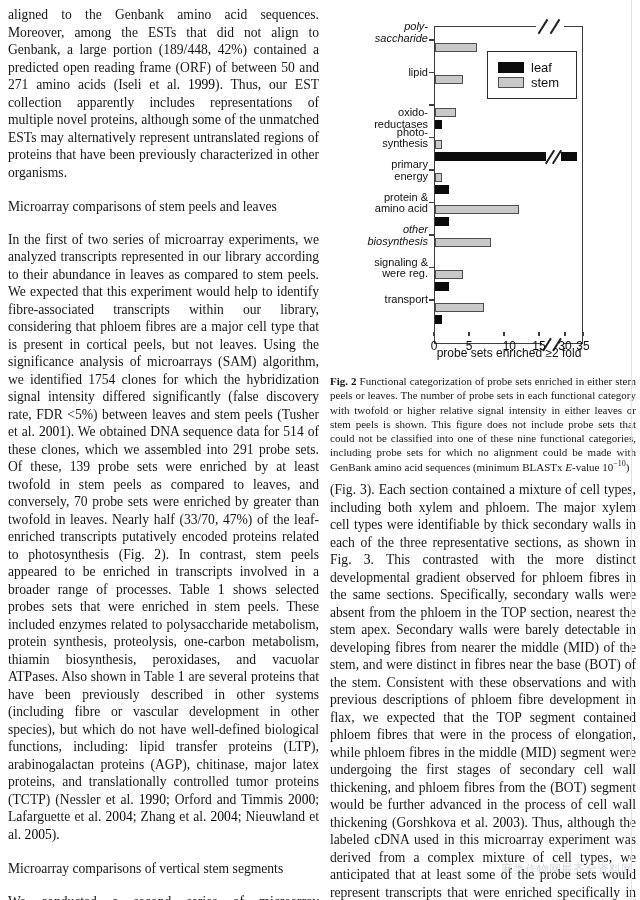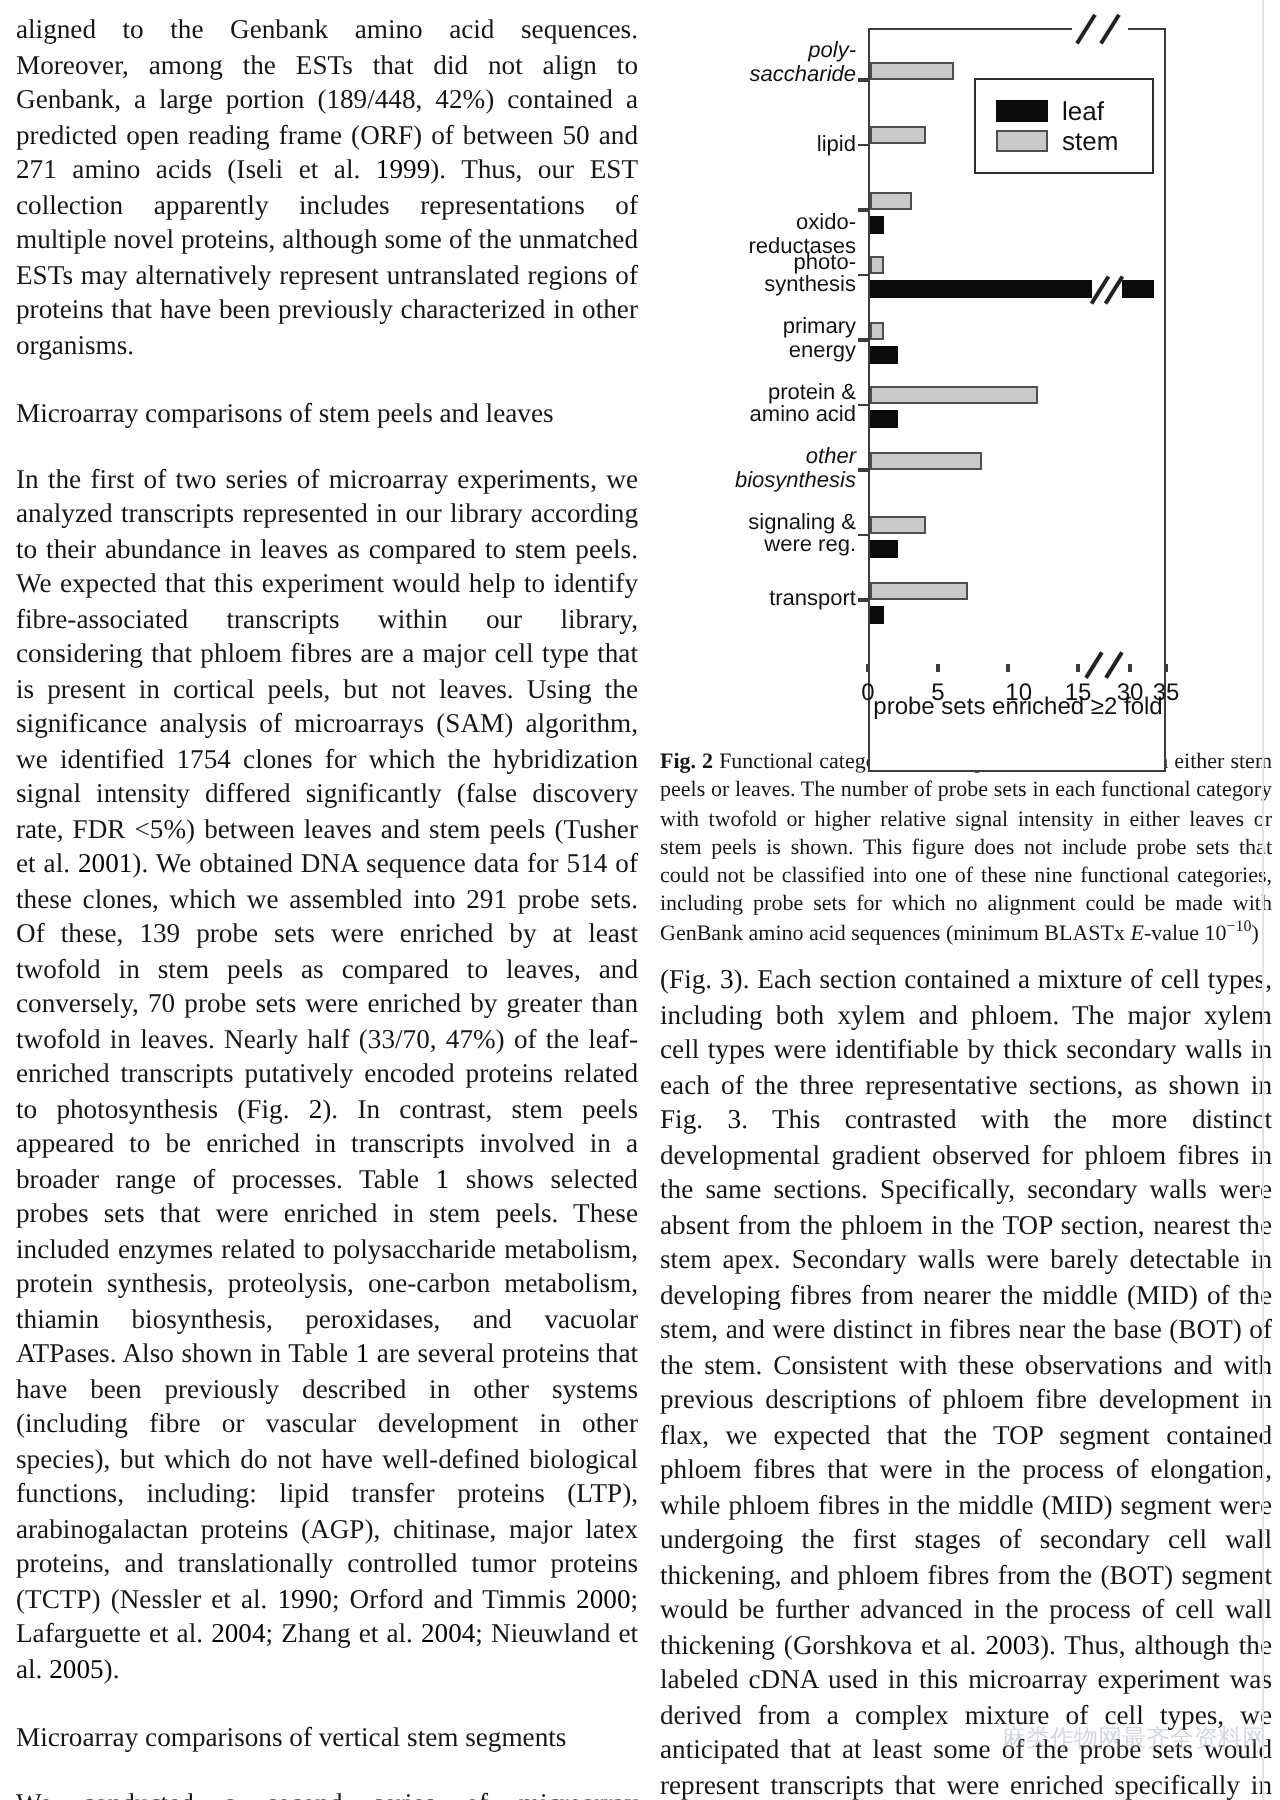--- a/index.html
+++ b/index.html
@@ -13,21 +13,21 @@
 
   p.body-text { font-size:13.6px; line-height:17.5px; text-align:justify; color:#161616; }
   .section-heading { font-size:13.6px; line-height:17.5px; font-weight:normal; margin:17px 0 15px 0; }
   .seg-link { color:#000000; cursor:pointer; }
   .seg-italic { font-style:italic; }
   .seg-bold { font-weight:bold; }
   sup.seg-sup { font-size:8px; line-height:0; }
 
   
   .figure-chart { position:relative; width:290px; height:358px; }
-  .chart-frame { position:absolute; left:104px; top:8px; width:149px; height:372px;
+  .chart-frame { position:absolute; left:104px; top:20px; width:149px; height:318px;
                  border:1.5px solid #3d3d3d; background:#fff; }
   .cat-label { position:absolute; right:192px; transform:translateY(-50%); width:90px;
                text-align:right; font-family:"Liberation Sans", sans-serif;
                font-size:11px; line-height:11.5px; color:#111; }
   .ytick { position:absolute; width:5px; height:1.5px; background:#3d3d3d; }
   .bar { position:absolute; height:9px; }
   .bar-stem { background:#c9c9c9; border:1px solid #4e4e4e; }
   .bar-leaf { background:#0b0b0b; }
   .xtick-mark { position:absolute; width:1.5px; height:4px; background:#3d3d3d; }
   .xtick-label { position:absolute; width:24px; text-align:center;

